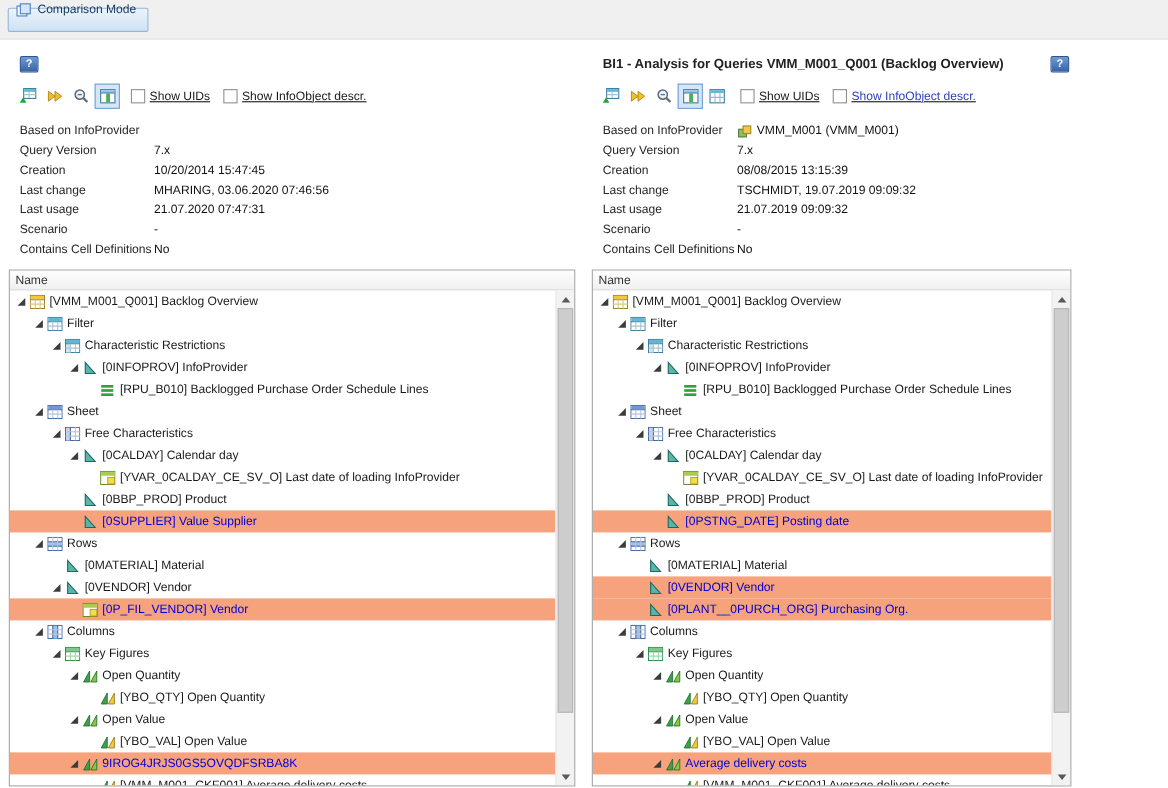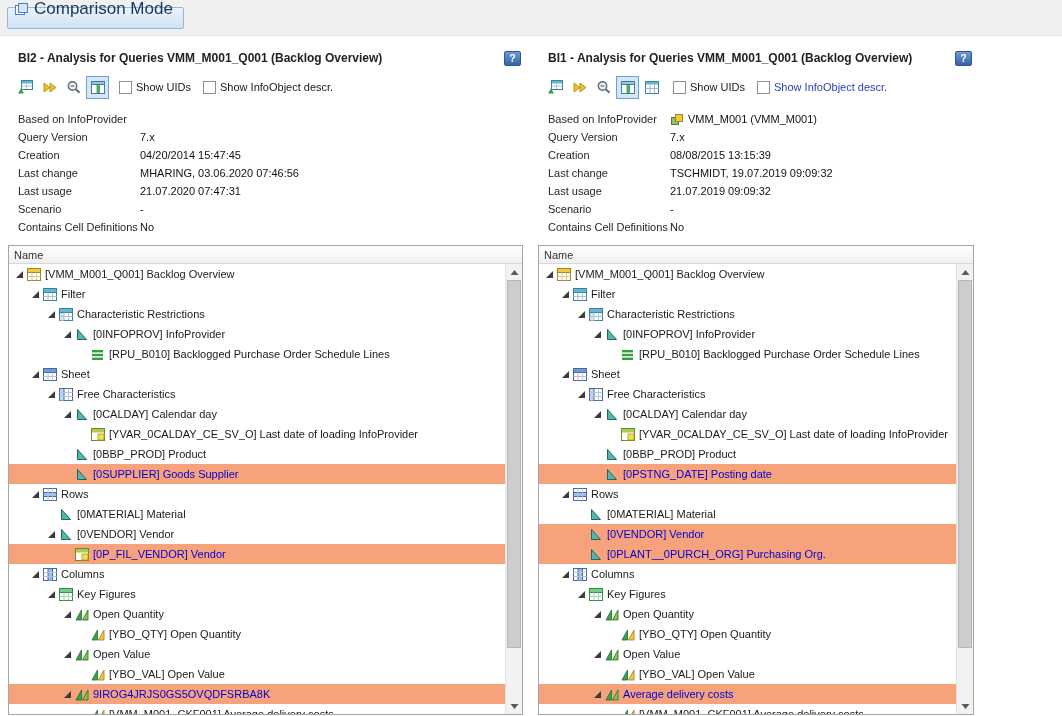--- a/index.html
+++ b/index.html
@@ -22,21 +22,21 @@
   }
   .cmp-btn {
     height: 22px;
     display: inline-flex;
     align-items: center;
     gap: 5px;
     padding: 0 10px 18px 6px;
     background: linear-gradient(#eaf3fb, #cfe2f4);
     border: 1px solid #94b7da;
     border-radius: 2px;
-    font-size: 17px;
+    font-size: 11px;
     color: #17365c;
     cursor: default;
     justify-content: center;
   }
   .cmp-icon { display: flex; align-items: center; }
 
   
   .panels { display: flex; margin: 0 8px; gap: 15px; height: 679px; }
   .panel { width: 515px; display: flex; flex-direction: column; min-height: 0; }
   .panel:last-child { width: 436px; }
@@ -57,21 +57,21 @@
   
   .tb-row { display: flex; align-items: center; margin: 9px 0 0 6px; height: 24px; }
   .tb-icons { display: flex; gap: 1px; }
   .tb-btn {
     width: 23px; height: 23px;
     display: flex; align-items: center; justify-content: center;
     border: 1px solid transparent; background: transparent;
   }
   .tb-btn.pressed { background: #d6e6f6; border-color: #6fa0d6; }
   .tb-cbs { display: flex; gap: 12px; margin-left: 10px; align-items: center; }
-  .cb-group { display: flex; align-items: flex-start; gap: 4px; }
+  .cb-group { display: flex; align-items: flex-end; gap: 4px; text-decoration: underline; }
   .checkbox { width: 13px; height: 13px; background: #fff; border: 1px solid #8f8f8f; flex: none; }
   .cb-label { font-size: 11px; color: #1a1a1a; white-space: nowrap; }
 
   
   .props {
     margin: 11px 0 0 10px;
     font-size: 11px;
   }
   .prop-row { display: grid; grid-template-columns: 112px 1fr; column-gap: 10px; height: 18px; align-items: center; }
   .prop-label { white-space: nowrap; color: #262626; }
@@ -126,21 +126,20 @@
         </svg>
       </span>
     <span class="cmp-label">Comparison Mode</span>
   </div>
 </div>
 
 <div class="panels">
 
   <section class="panel">
     <div class="title-row">
-      <h2 class="panel-title">BI2 - Analysis for Queries VMM_M001_Q001 (Backlog Overview)</h2>
       <div class="help-btn">?</div>
     </div>
     <div class="tb-row">
       <div class="tb-icons">
           <div class="tb-btn">
             <svg width="17" height="16" viewBox="0 0 17 16">
               <rect x="4.5" y="1.5" width="11" height="9" fill="#fff" stroke="#3e7fa0"></rect>
               <rect x="5" y="2" width="10" height="2.5" fill="#62b8d2"></rect>
               <line x1="9.5" y1="4.5" x2="9.5" y2="10" stroke="#a8c4d4"></line>
               <line x1="4.5" y1="7" x2="15.5" y2="7" stroke="#a8c4d4"></line>
@@ -186,21 +185,21 @@
         </div>
         <div class="prop-row">
           <div class="prop-label">Query Version</div>
           <div class="prop-value">
             <span>7.x</span>
           </div>
         </div>
         <div class="prop-row">
           <div class="prop-label">Creation</div>
           <div class="prop-value">
-            <span>04/20/2014 15:47:45</span>
+            <span>10/20/2014 15:47:45</span>
           </div>
         </div>
         <div class="prop-row">
           <div class="prop-label">Last change</div>
           <div class="prop-value">
             <span>MHARING, 03.06.2020 07:46:56</span>
           </div>
         </div>
         <div class="prop-row">
           <div class="prop-label">Last usage</div>
@@ -384,21 +383,21 @@
               <span class="node-label">[0BBP_PROD] Product</span>
             </div>
             <div class="tree-row hl">
               <span class="indent" style="width: 48px;"></span>
               <span class="expander"></span>
               <span class="node-icon">
                 <svg width="13" height="13" viewBox="0 0 13 13">
                   <polygon points="2.5,1.5 2.5,11.5 11.5,11.5" fill="#57b6ac" stroke="#20655e"></polygon>
                 </svg>
               </span>
-              <span class="node-label">[0SUPPLIER] Goods Supplier</span>
+              <span class="node-label">[0SUPPLIER] Value Supplier</span>
             </div>
             <div class="tree-row">
               <span class="indent" style="width: 16px;"></span>
               <span class="expander">
                 <svg width="9" height="9" viewBox="0 0 9 9">
                   <polygon points="8,1 8,8 1,8" fill="#3c3c3c"></polygon>
                 </svg>
               </span>
               <span class="node-icon">
                 <svg width="14" height="13" viewBox="0 0 14 13">

